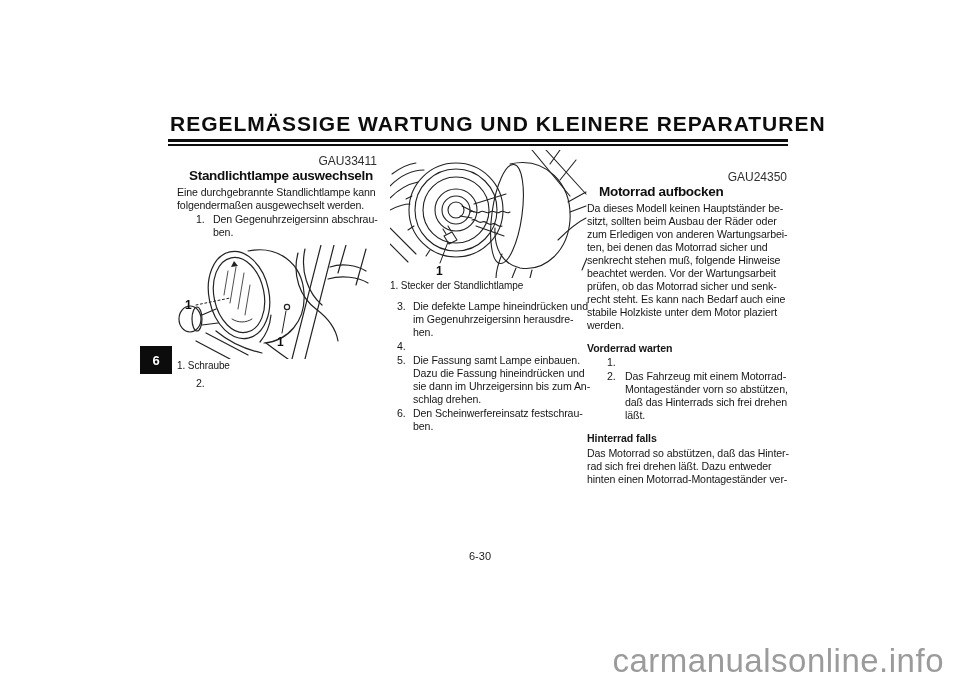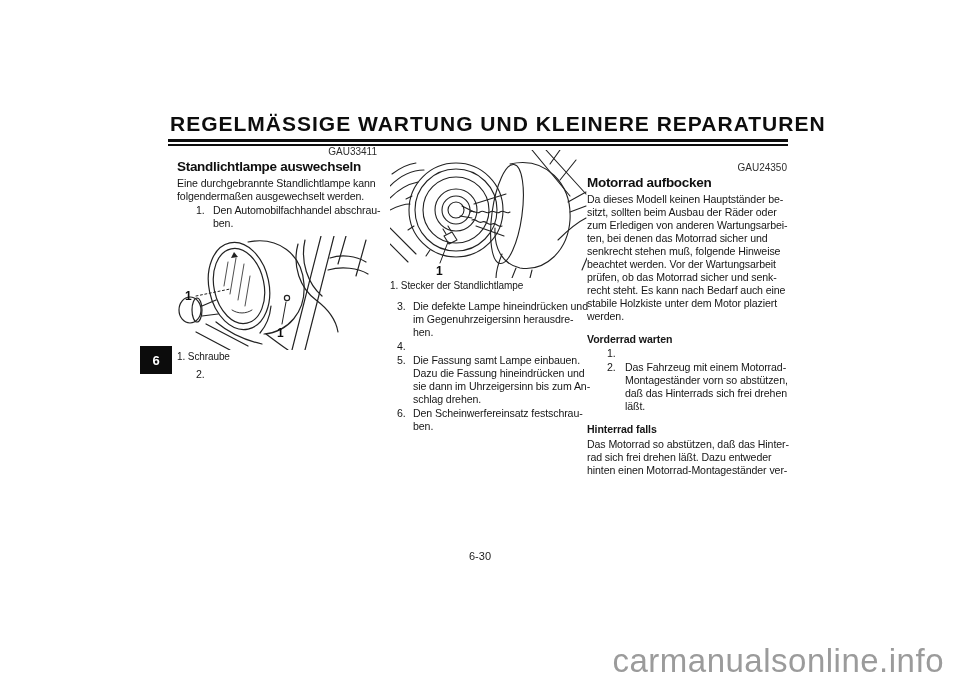--- a/index.html
+++ b/index.html
@@ -11,22 +11,22 @@
   .title-rule{position:absolute;left:168px;top:139px;width:620px;}
   .rule-thick{height:3px;background:#0d0d0d;}
   .rule-gap{height:2px;}
   .rule-thin{height:1.6px;background:#0d0d0d;}
 
   .col{position:absolute;font-size:10.6px;line-height:13px;letter-spacing:-0.1px;}
   .col-left{left:177px;top:148px;width:200px;}
   .col-mid{left:390px;top:150px;width:198px;}
   .col-right{left:587px;top:164px;width:200px;}
 
-  .code{font-size:10px;line-height:8px;text-align:right;color:#2e2e2e;letter-spacing:0;}
-  h2.sec{font-size:13.5px;line-height:16px;margin:3px 0 0 0;letter-spacing:-0.3px;color:#0f0f0f;}
+  .code{font-size:12px;line-height:8px;text-align:right;color:#2e2e2e;letter-spacing:0;margin-top:9px;}
+  h2.sec{font-size:13.5px;line-height:16px;margin:3px 0 0 12px;letter-spacing:-0.3px;color:#0f0f0f;}
   .body{margin:2px 0 0 0;white-space:pre;}
   .sub{font-weight:bold;margin-top:10px;white-space:pre;}
 
   .step{display:flex;margin-top:1px;}
   .col-left .step{padding-left:19px;}
   .col-left .step .num{flex:0 0 17px;}
   .col-mid .step{padding-left:7px;}
   .col-mid .step .num{flex:0 0 16px;}
   .col-right .step{padding-left:20px;}
   .col-right .step .num{flex:0 0 18px;}
@@ -60,21 +60,21 @@
 
   <div class="chapter-tab">6</div>
 
   <section class="col col-left">
     <div class="code">GAU33411</div>
     <h2 class="sec">Standlichtlampe auswechseln</h2>
     <p class="body">Eine durchgebrannte Standlichtlampe kann
 folgendermaßen ausgewechselt werden.</p>
     <div class="step">
       <span class="num">1.</span>
-      <span class="txt">Den Automobilfachhandel abschrau-
+      <span class="txt">Den Gegenuhrzeigersinn abschrau-
 ben.</span>
     </div>
     <figure class="fig fig-left">
       <svg width="206" height="114" viewBox="0 0 206 114">
         <g stroke="#222" fill="none" stroke-width="1.2" stroke-linecap="round" stroke-linejoin="round">
           <path d="M151 0 L122 114"></path>
           <path d="M164 0 L135 114"></path>
           <path d="M176 0 L168 28"></path>
           <path d="M196 4 L186 40"></path>
           <path d="M160 22 C 172 18, 186 20, 196 26"></path>

